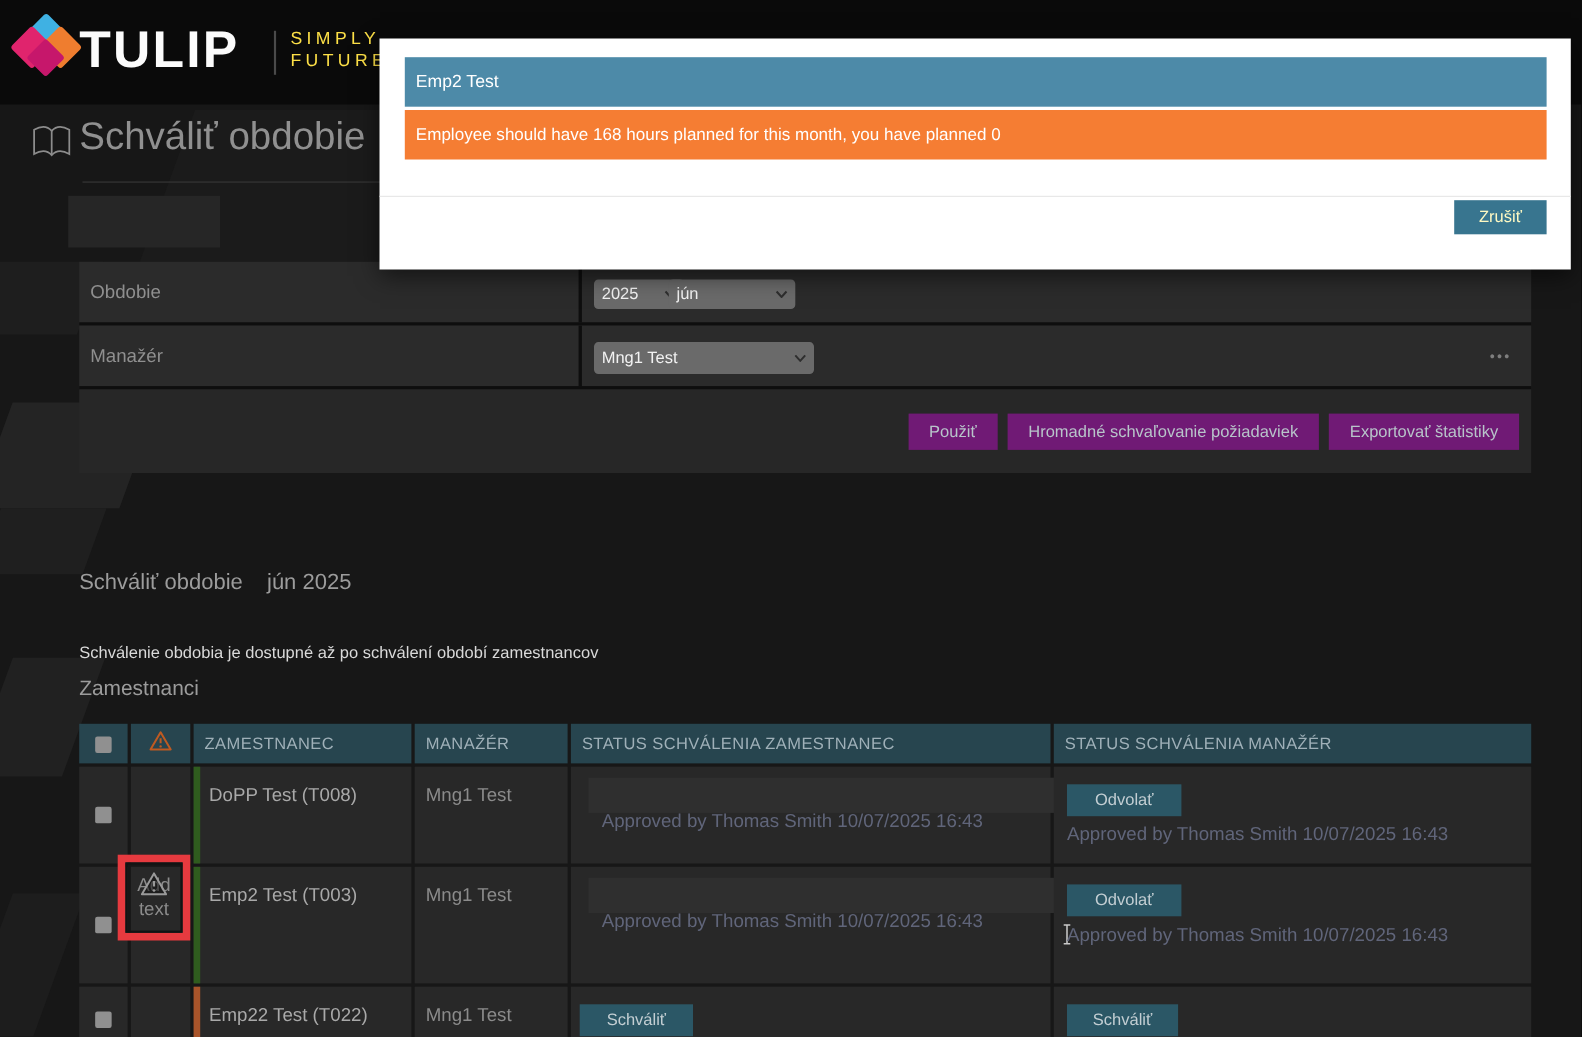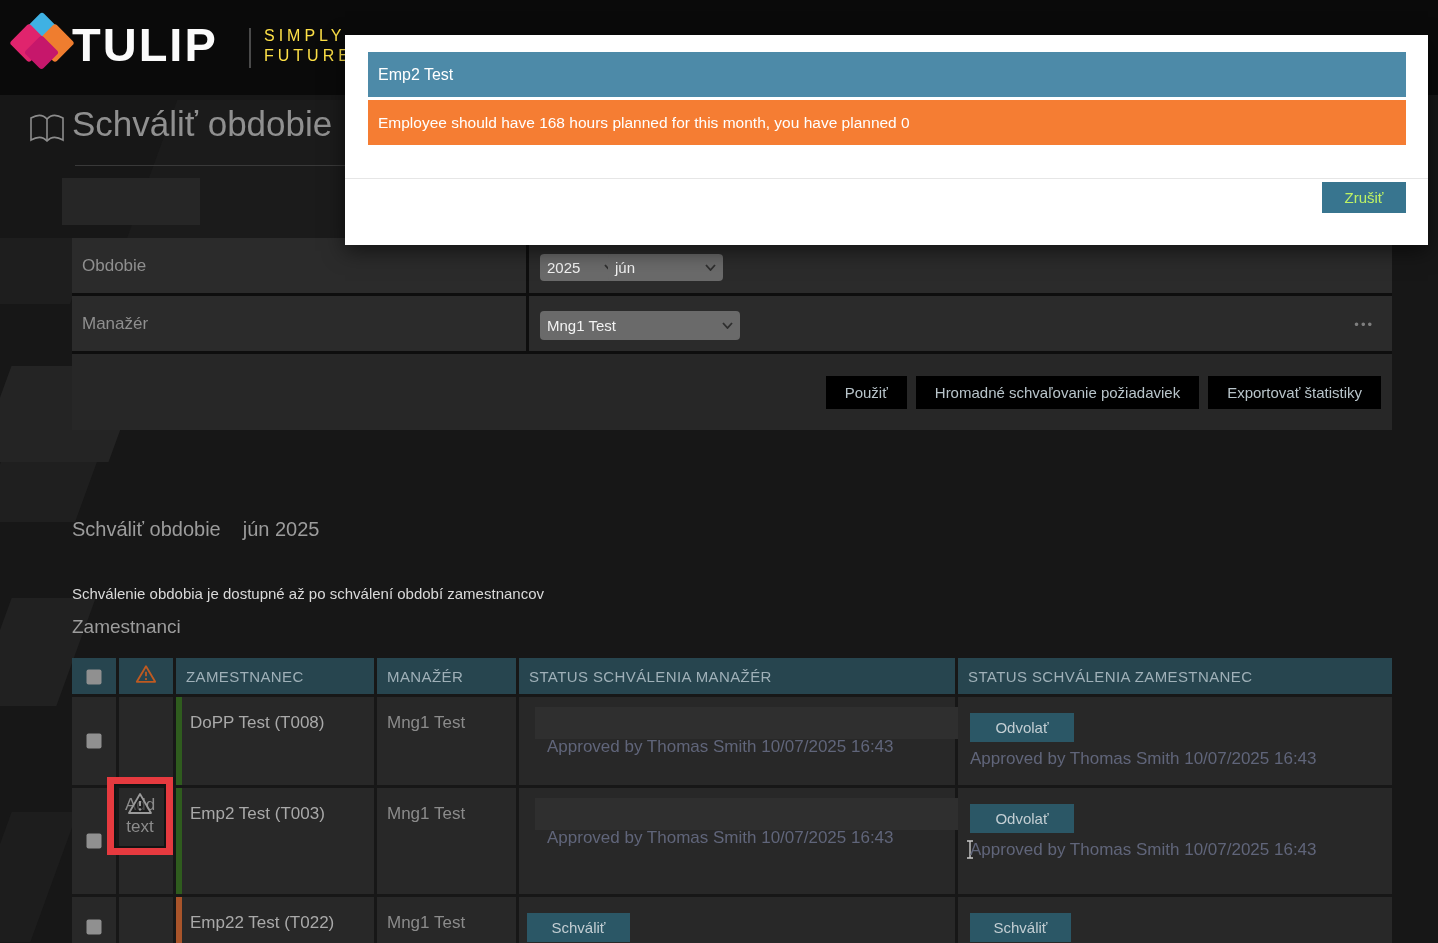--- a/index.html
+++ b/index.html
@@ -45,21 +45,21 @@
   .form-label { position:absolute; left:10px; top:50%; transform:translateY(-50%);
                 color:#8f8f8f; font-size:17px; }
   .select { position:absolute; background:#6a6a6a; border-radius:4px; color:#f2f2f2;
             font-size:15px; display:flex; align-items:center; justify-content:space-between;
             padding:0 7px; cursor:default; }
   .select .chev { flex:0 0 auto; margin-left:6px; display:flex; align-items:center; }
   .more-dots { position:absolute; right:18px; top:50%; transform:translateY(-50%);
                color:#7e7e7e; font-size:13px; letter-spacing:2px; }
   .form-footer { position:relative; height:76px; background:#272727;
                  display:flex; align-items:center; justify-content:flex-end; gap:9px; padding-right:11px; }
-  .btn-teal { background:#000000; color:#b8c4ca; font-size:15px; border:none;
+  .btn-teal { background:#701a75; color:#b8c4ca; font-size:15px; border:none;
               height:33px; padding:0 19px; font-family:inherit; cursor:pointer; }
 
   
   .section-title { position:absolute; left:72px; top:518px; font-size:20px; color:#9c9c9c; font-weight:400; }
   .section-title .period { margin-left:22px; }
   .section-note { position:absolute; left:72px; top:585px; font-size:15px; color:#dadada; }
   .employees-heading { position:absolute; left:72px; top:616px; font-size:19px; color:#9c9c9c; font-weight:300; }
 
   
   .etable { position:absolute; left:72px; top:658px; width:1320px;
@@ -103,21 +103,21 @@
   .modal { position:absolute; left:345px; top:35px; width:1083px; height:210px; background:#ffffff;
            z-index:10; box-shadow:0 6px 20px rgba(0,0,0,0.55); }
   .modal-title-bar { position:absolute; left:23px; right:22px; top:17px; height:45px; background:#4d8aa8;
                      display:flex; align-items:center; padding-left:10px;
                      color:#ffffff; font-size:16px; }
   .modal-warning-bar { position:absolute; left:23px; right:22px; top:65px; height:45px; background:#f57d33;
                        display:flex; align-items:center; padding-left:10px;
                        color:#ffffff; font-size:15.5px; }
   .modal-divider { position:absolute; left:0; right:0; top:143px; height:1px; background:#e6e6e6; }
   .modal-cancel { position:absolute; right:22px; top:147px; width:84px; height:31px;
-                  background:#38758f; color:#bef264; font-size:15px; border:none;
+                  background:#38758f; color:#fef9c3; font-size:15px; border:none;
                   font-family:inherit; cursor:pointer; }
 </style>
 </head>
 <body>
 
 <div class="screen">
 
   <div class="deco d6"></div>
   <div class="deco d1"></div>
   <div class="deco d2"></div>
@@ -212,24 +212,24 @@
           </svg>
         </span>
       </div>
       <div class="cell">
         <span class="hcell-label">ZAMESTNANEC</span>
       </div>
       <div class="cell">
         <span class="hcell-label">MANAŽÉR</span>
       </div>
       <div class="cell">
+        <span class="hcell-label">STATUS SCHVÁLENIA ZAMESTNANEC</span>
+      </div>
+      <div class="cell">
         <span class="hcell-label">STATUS SCHVÁLENIA MANAŽÉR</span>
-      </div>
-      <div class="cell">
-        <span class="hcell-label">STATUS SCHVÁLENIA ZAMESTNANEC</span>
       </div>
     </div>
 
     <div class="trow r1">
       <div class="cell">
         <span class="checkbox"></span>
       </div>
       <div class="cell"></div>
       <div class="cell">
         <span class="stripe" style="background: rgb(47, 92, 30);"></span>

